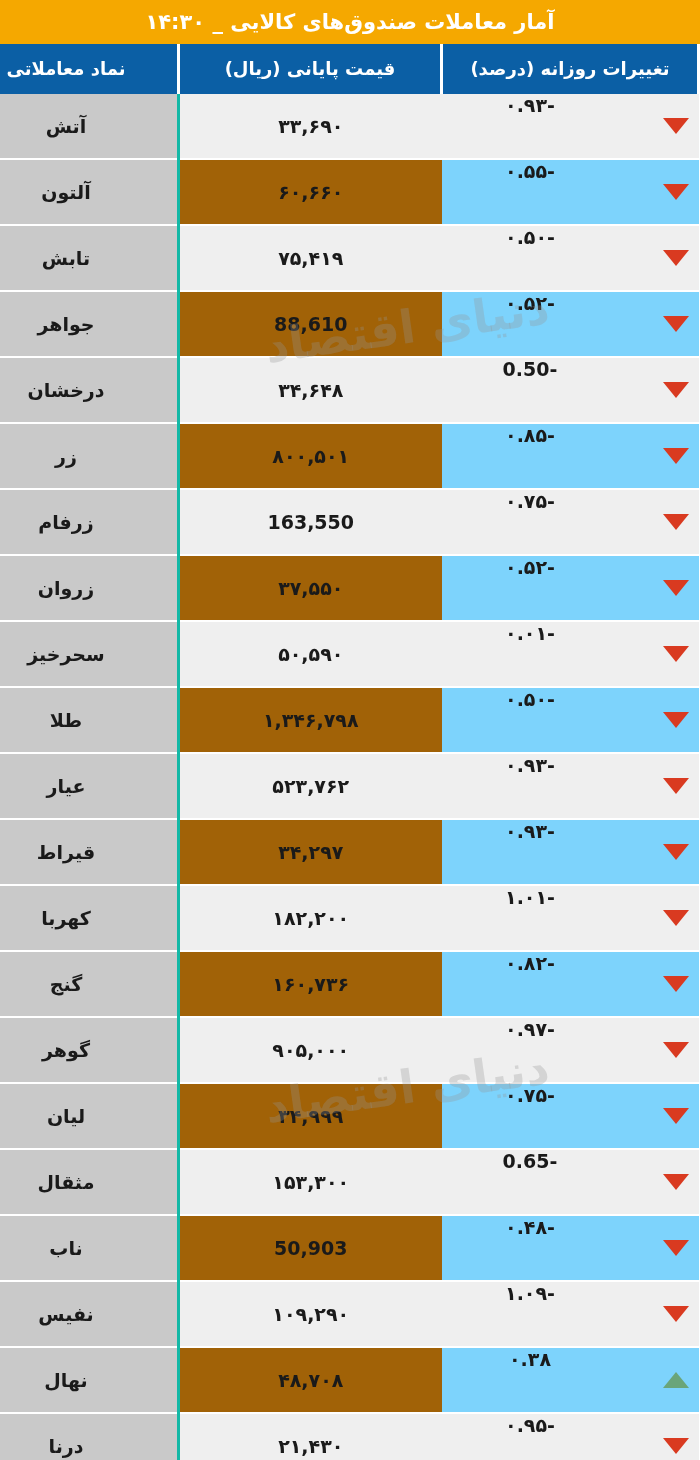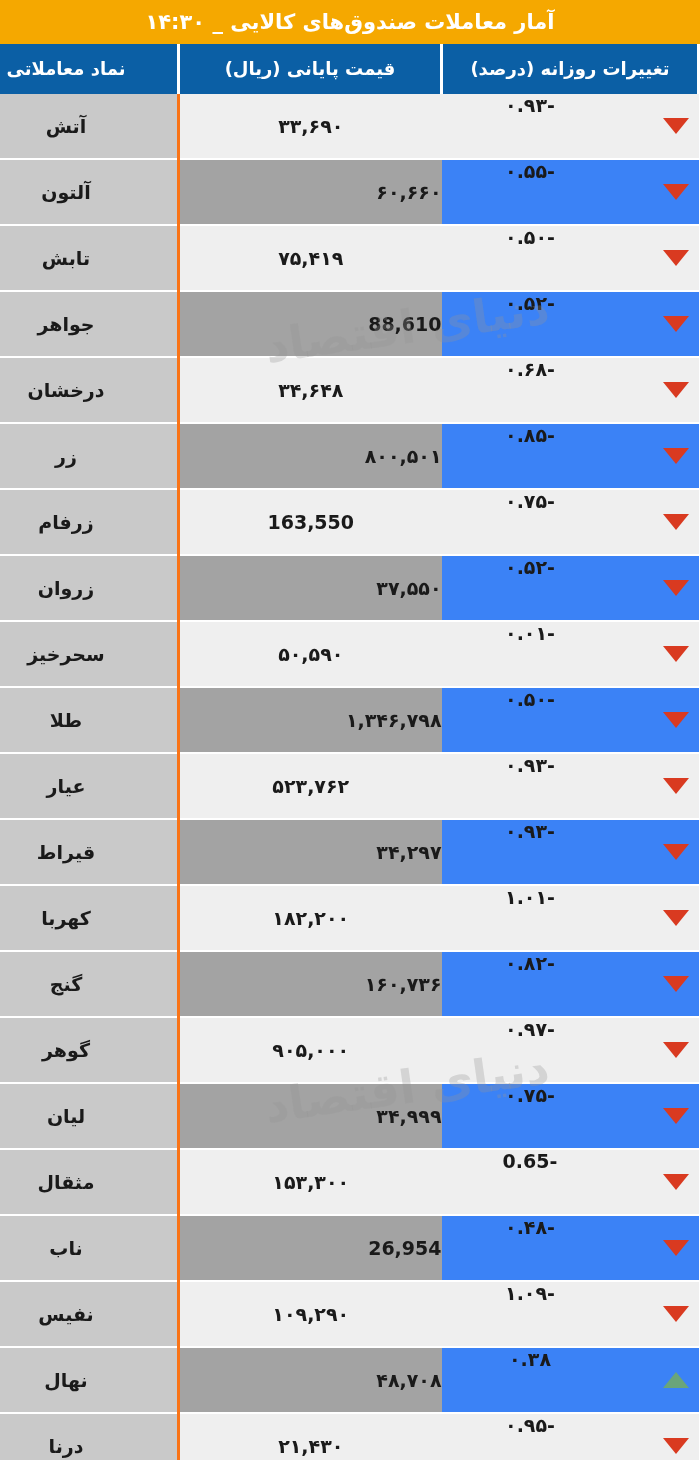--- a/index.html
+++ b/index.html
@@ -83,29 +83,29 @@
     background: #c9c9c9;
     color: #1a1a1a;
     font-weight: bold;
     font-size: 20px;
   }
   td.price {
     background: #efefef;
     color: #1a1a1a;
     font-weight: bold;
   }
-  tr.alt td.price { background: #a3a3a3; text-align: right; }
+  tr.alt td.price { background: #a16207; }
   td.change {
     background: #efefef;
     color: #1a1a1a;
     font-weight: bold;
     position: relative;
     padding-right: 0;
   }
-  tr.alt td.change { background: #3b82f6; }
+  tr.alt td.change { background: #7dd3fc; }
 
   .change-inner {
     display: flex;
     height: 64px;
   }
   .change-val {
     flex: 1;
     text-align: center;
     padding-right: 34px;
     font-size: 19px;
@@ -123,21 +123,21 @@
     border-right: 13px solid transparent;
   }
   .arrow.down .tri {
     border-top: 16px solid #d93a20;
   }
   .arrow.up .tri {
     border-bottom: 16px solid #6aa57a;
   }
   
   td.symbol { border-right: 0; border-left: 3px solid #ffffff; }
-  td.price  { border-left: 3px solid #f97316; }
+  td.price  { border-left: 3px solid #14b8a6; }
 </style>
 </head>
 <body>
 
 <div class="page">
 
   <div class="title-bar">
     <span>آمار معاملات صندوق‌های کالایی _ ۱۴:۳۰</span>
   </div>
 
@@ -200,21 +200,21 @@
           </td>
           <td class="price">88,610</td>
           <td class="symbol">جواهر</td>
         </tr>
         <tr>
           <td class="change">
             <div class="change-inner">
               <span class="arrow down">
                 <span class="tri"></span>
               </span>
-              <span class="change-val">-۰.۶۸</span>
+              <span class="change-val">-0.50</span>
             </div>
           </td>
           <td class="price">۳۴,۶۴۸</td>
           <td class="symbol">درخشان</td>
         </tr>
         <tr class="alt">
           <td class="change">
             <div class="change-inner">
               <span class="arrow down">
                 <span class="tri"></span>
@@ -359,21 +359,21 @@
         </tr>
         <tr class="alt">
           <td class="change">
             <div class="change-inner">
               <span class="arrow down">
                 <span class="tri"></span>
               </span>
               <span class="change-val">-۰.۴۸</span>
             </div>
           </td>
-          <td class="price">26,954</td>
+          <td class="price">50,903</td>
           <td class="symbol">ناب</td>
         </tr>
         <tr>
           <td class="change">
             <div class="change-inner">
               <span class="arrow down">
                 <span class="tri"></span>
               </span>
               <span class="change-val">-۱.۰۹</span>
             </div>

